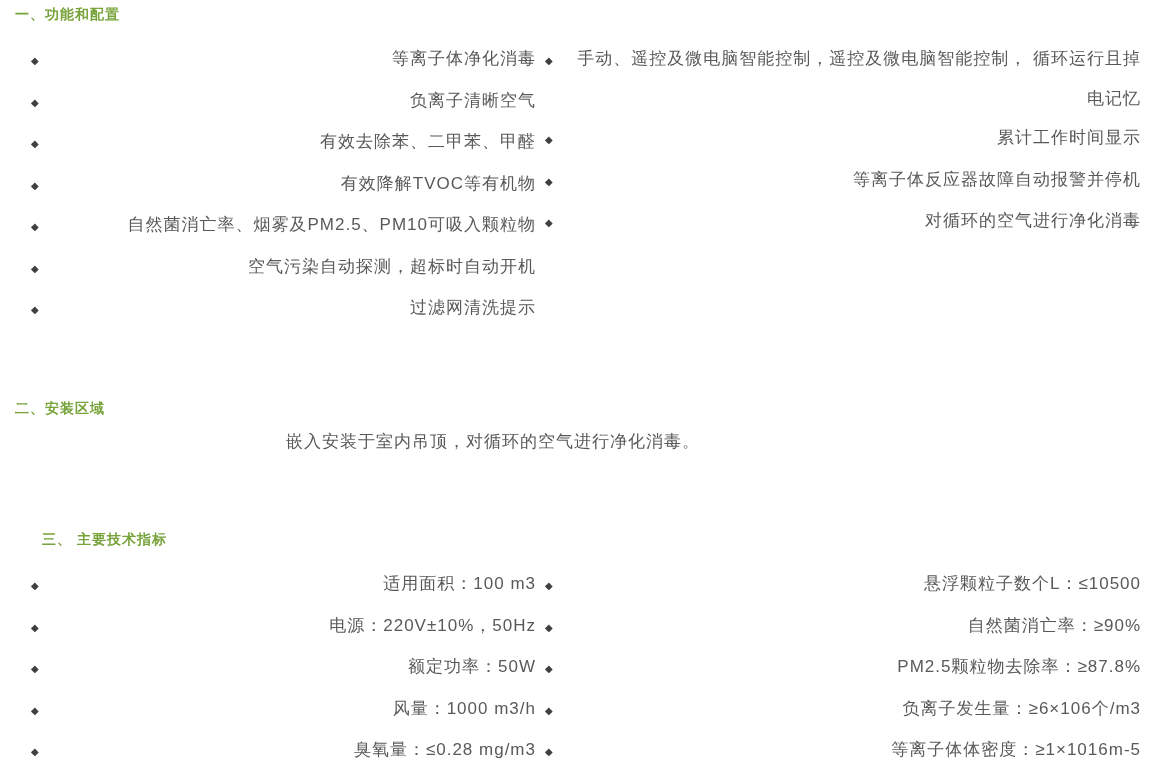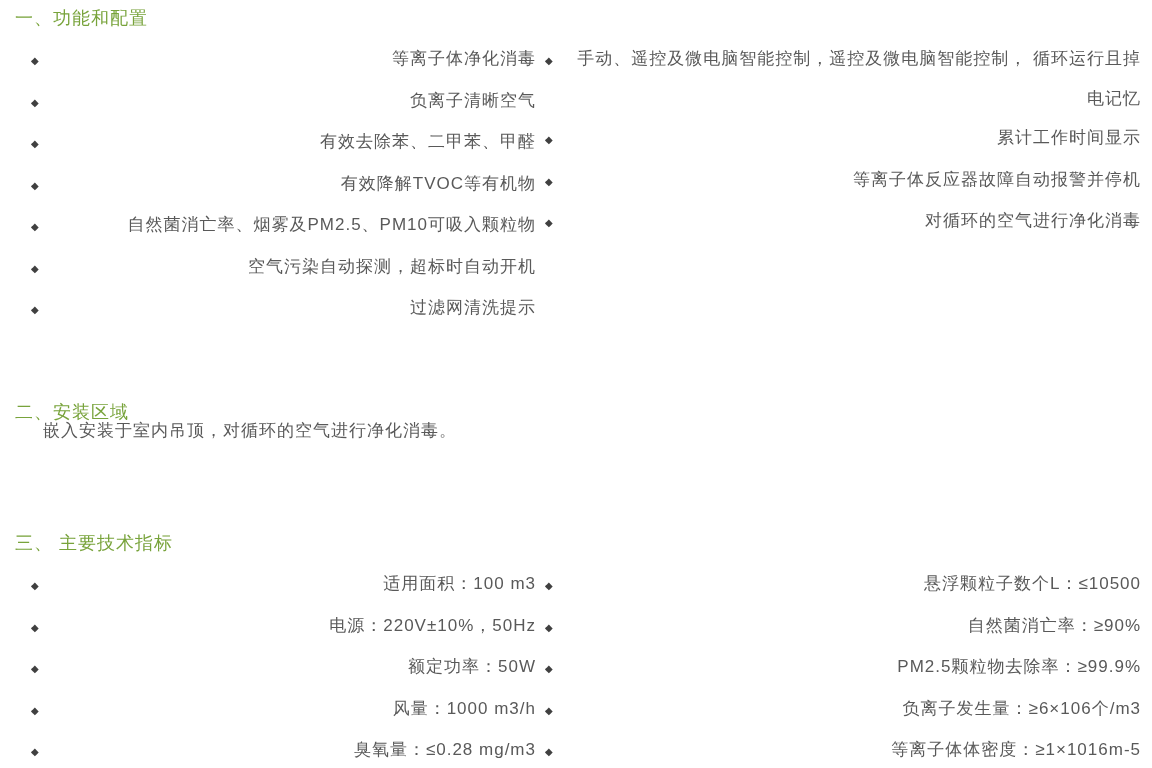--- a/index.html
+++ b/index.html
@@ -8,22 +8,22 @@
     position: relative;
     width: 1152px;
     height: 768px;
     overflow: hidden;
     font-family: "Liberation Sans", "DejaVu Sans", sans-serif;
     color: #595959;
   }
   .heading {
     position: absolute;
     left: 15px;
-    font-size: 18px;
-    font-weight: normal;
+    font-size: 14px;
+    font-weight: bold;
     color: #78a33b;
     letter-spacing: 1px;
     white-space: pre;
     text-align: right;
   }
   .list {
     position: absolute;
     font-size: 17px;
     letter-spacing: 1px;
   }
@@ -96,23 +96,23 @@
     <span class="li-text">等离子体反应器故障自动报警并停机</span>
   </div>
   <div class="li">
     <span class="bullet">◆</span>
     <span class="li-text">对循环的空气进行净化消毒</span>
   </div>
 </div>
 
 <div class="heading" style="top:400px;">二、安装区域</div>
 
-<div class="para" style="left:43px; top:420px; width:900px;">嵌入安装于室内吊顶，对循环的空气进行净化消毒。</div>
+<div class="para" style="left:43px; top:431px; width:900px;text-align:center;">嵌入安装于室内吊顶，对循环的空气进行净化消毒。</div>
 
-<div class="heading" style="top:531px;">三、 主要技术指标</div>
+<div class="heading" style="top:531px;margin-left:27px;">三、 主要技术指标</div>
 
 <div class="list" style="left:31px; top:564px; width:505px;">
   <div class="li">
     <span class="bullet">◆</span>
     <span class="li-text">适用面积：100 m3</span>
   </div>
   <div class="li">
     <span class="bullet">◆</span>
     <span class="li-text">电源：220V±10%，50Hz</span>
   </div>
@@ -134,21 +134,21 @@
   <div class="li">
     <span class="bullet">◆</span>
     <span class="li-text">悬浮颗粒子数个L：≤10500</span>
   </div>
   <div class="li">
     <span class="bullet">◆</span>
     <span class="li-text">自然菌消亡率：≥90%</span>
   </div>
   <div class="li">
     <span class="bullet">◆</span>
-    <span class="li-text">PM2.5颗粒物去除率：≥99.9%</span>
+    <span class="li-text">PM2.5颗粒物去除率：≥87.8%</span>
   </div>
   <div class="li">
     <span class="bullet">◆</span>
     <span class="li-text">负离子发生量：≥6×106个/m3</span>
   </div>
   <div class="li">
     <span class="bullet">◆</span>
     <span class="li-text">等离子体体密度：≥1×1016m-5</span>
   </div>
 </div>

